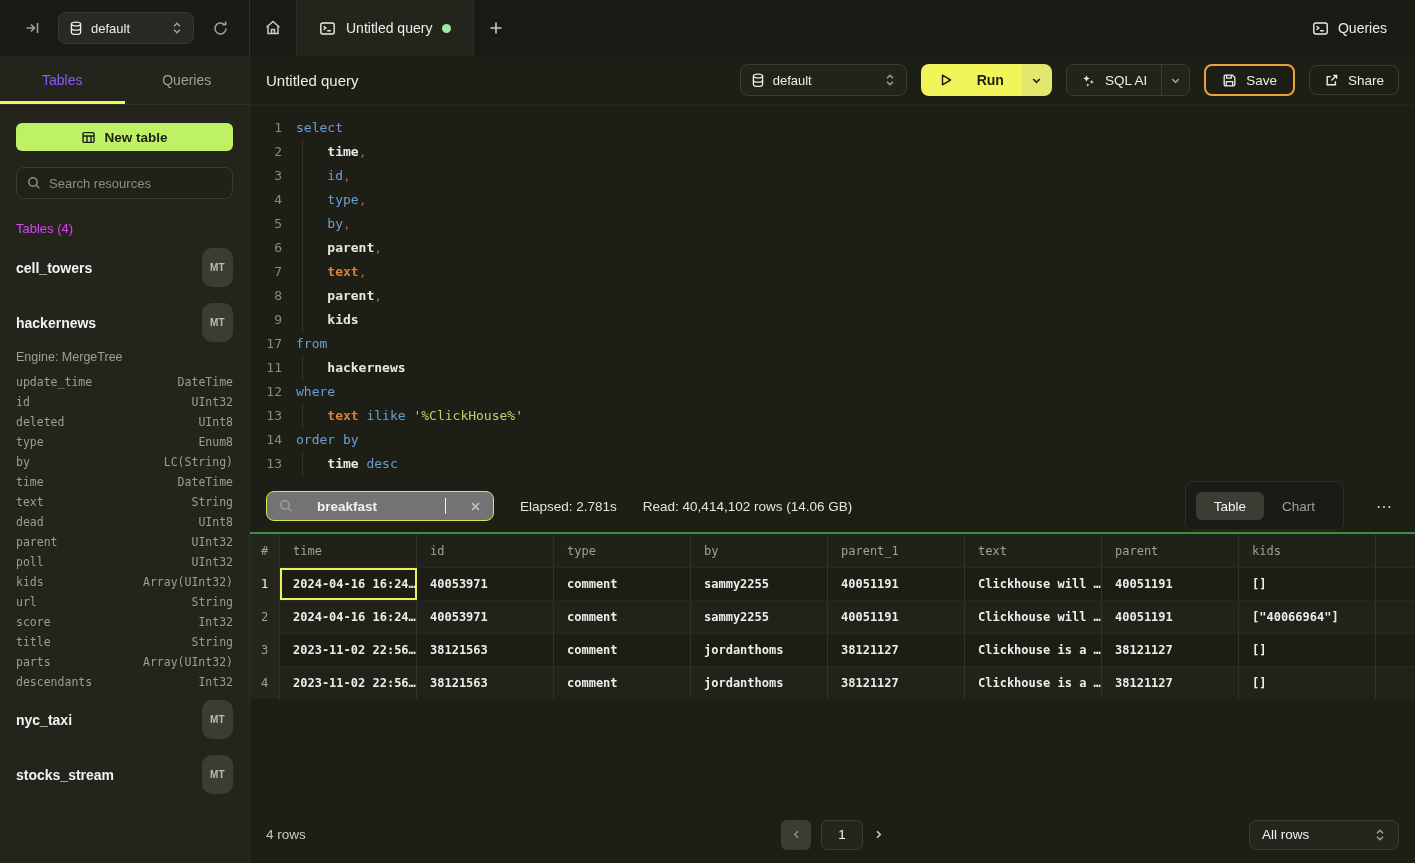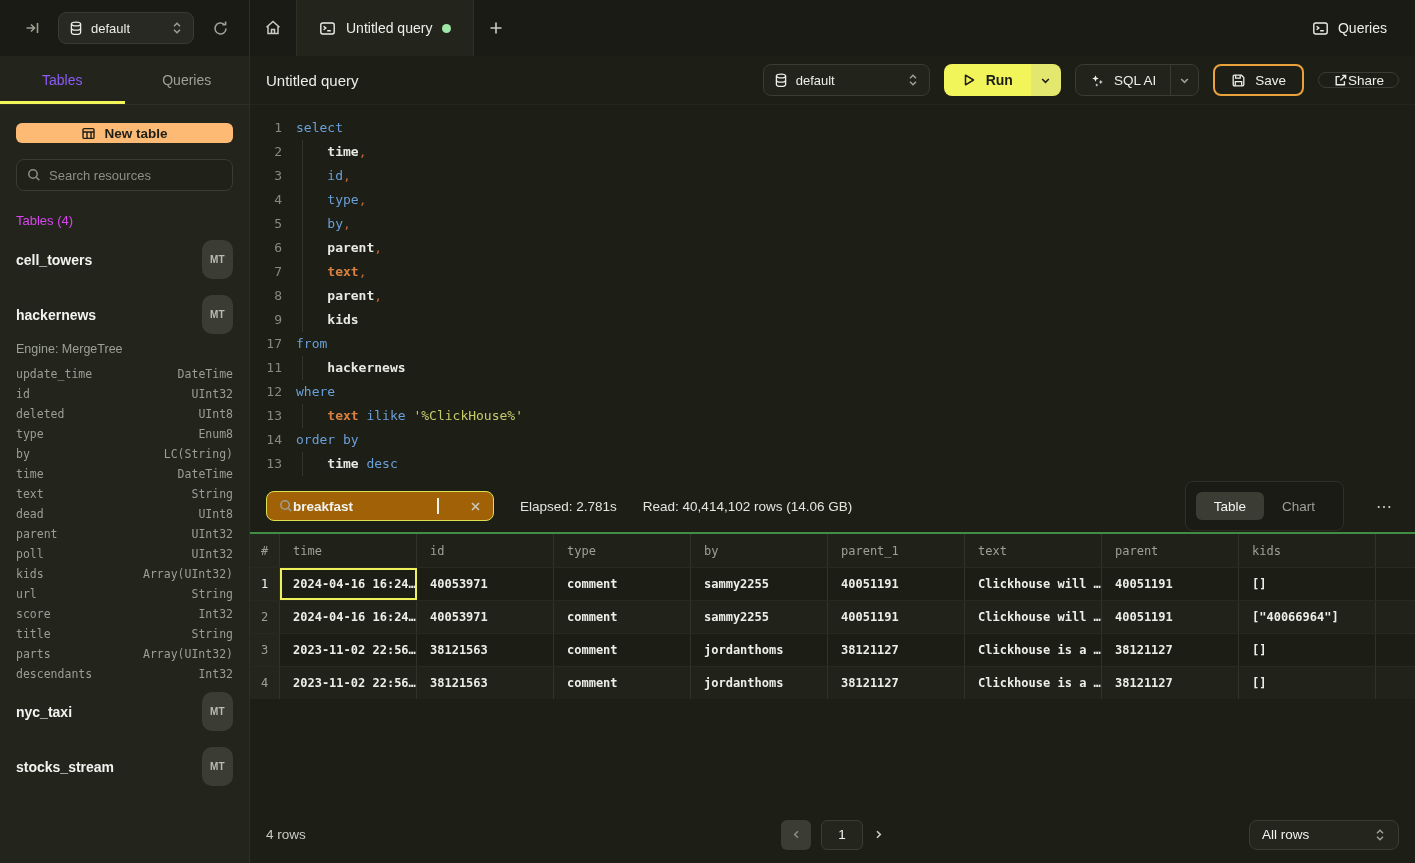--- a/index.html
+++ b/index.html
@@ -35,21 +35,21 @@
   .content { flex:1; display:flex; flex-direction:column; background:#1d1f17; }
 
   
   .side-tabs { height:49px; display:flex; border-bottom:1px solid #2e3027; }
   .side-tab { flex:1; background:none; border:none; font-size:14px; color:#9da094;
     position:relative; cursor:pointer; font-family:inherit; }
   .side-tab.active { color:#8b5cf6; font-weight:400; }
   .side-tab.active::after { content:""; position:absolute; left:0; right:0; bottom:0;
     height:3px; background:#f1f559; }
   .side-body { padding:18px 16px; overflow:hidden; }
-  .new-table-btn { width:100%; height:20px; background:#fdba74; color:#1d1f17; border:none;
+  .new-table-btn { width:100%; height:28px; background:#bef264; color:#1d1f17; border:none;
     border-radius:6px; font-size:13.5px; font-weight:600; display:flex; align-items:center;
     justify-content:center; gap:8px; cursor:pointer; font-family:inherit; }
   .side-search { margin-top:16px; height:32px; display:flex; align-items:center; gap:8px;
     background:#20221a; border:1px solid #3a3c33; border-radius:8px; padding:0 10px; color:#8c8f85; }
   .side-search input { background:none; border:none; outline:none; color:#eceee7;
     font-size:13px; width:100%; font-family:inherit; }
   .side-search input::placeholder { color:#8c8f85; }
   .section-label { margin:22px 0 4px; font-size:13px; color:#d946ef; }
   .table-item { display:flex; align-items:center; justify-content:space-between;
     padding:8px 0; cursor:pointer; }
@@ -63,55 +63,55 @@
   
   .query-header { height:49px; flex:none; display:flex; align-items:center; padding:0 16px;
     border-bottom:1px solid #24261e; }
   .query-title { font-size:15px; color:#eceee7; }
   .qh-actions { margin-left:auto; display:flex; align-items:center; gap:14px; }
   .qh-db { width:167px; height:32px; display:flex; align-items:center; gap:8px; padding:0 10px;
     background:#22241c; border:1px solid #3a3c33; border-radius:8px; font-size:13px; cursor:pointer; }
   .qh-db .updown { margin-left:auto; color:#9da094; }
   .run-btn { height:32px; display:flex; align-items:stretch; border-radius:8px; overflow:hidden;
     cursor:pointer; }
-  .run-main { display:flex; align-items:center; gap:10px; padding:0 18px; background:#f1f559;
+  .run-main { display:flex; align-items:center; gap:24px; padding:0 18px; background:#f1f559;
     color:#1d1f17; font-size:14px; font-weight:600; border:none; cursor:pointer; font-family:inherit; }
   .run-caret { width:30px; background:#e3e76d; color:#1d1f17; border:none; display:flex;
     align-items:center; justify-content:center; cursor:pointer; }
   .sqlai-btn { height:32px; display:flex; align-items:stretch; background:#22241c;
     border:1px solid #3a3c33; border-radius:8px; overflow:hidden; cursor:pointer; }
   .sqlai-main { display:flex; align-items:center; gap:9px; padding:0 14px; background:none;
     border:none; color:#eceee7; font-size:13.5px; cursor:pointer; font-family:inherit; }
   .sqlai-caret { width:28px; border:none; border-left:1px solid #3a3c33; background:none;
     color:#9da094; display:flex; align-items:center; justify-content:center; cursor:pointer; }
   .save-btn { height:32px; display:flex; align-items:center; gap:9px; padding:0 16px;
     background:none; border:2px solid #e9a23c; border-radius:8px; color:#eceee7;
     font-size:13.5px; cursor:pointer; font-family:inherit; }
-  .share-btn { height:16px; display:flex; align-items:center; padding:0 14px;
+  .share-btn { height:30px; display:flex; align-items:center; gap:9px; padding:0 14px;
     background:none; border:1px solid #3a3c33; border-radius:8px; color:#eceee7;
     font-size:13.5px; cursor:pointer; font-family:inherit; }
 
   
   .editor { height:375px; flex:none; padding-top:11px; font-size:13px; overflow:hidden; }
   .code-line { display:flex; height:24px; line-height:24px; font-family:"DejaVu Sans Mono",monospace; }
   .gutter { width:32px; flex:none; text-align:right; color:#878a80; padding-right:0; }
   .code-text { padding-left:14px; position:relative; white-space:pre; }
   .code-line.indented .code-text::before { content:""; position:absolute; left:20px; top:0;
     bottom:0; width:1px; background:#33352c; }
   .tok-kw { color:#6a9fd8; }
   .tok-id { color:#e8e9e2; font-weight:700; }
   .tok-fn { color:#d9803f; font-weight:700; }
   .tok-p  { color:#c0653a; }
   .tok-str{ color:#c6cc6a; }
 
   
   .results-toolbar { height:52px; flex:none; display:flex; align-items:center; gap:26px;
     padding:0 16px; }
   .result-search { width:228px; height:30px; flex:none; display:flex; align-items:center;
-    gap:0; padding:0 12px; background:#a16207; border:1.5px solid #dce04f; border-radius:8px;
+    gap:24px; padding:0 12px; background:#737373; border:1.5px solid #dce04f; border-radius:8px;
     color:#9da094; }
   .result-search input { background:none; border:none; outline:none; color:#f2f3ee;
     font-size:13.5px; font-weight:600; width:100%; font-family:inherit; caret-color:#fff; }
   .caret-bar { width:1.5px; height:16px; background:#f2f3ee; margin-left:-58px; }
   .clear-x { margin-left:auto; background:none; border:none; color:#c9ccc2; cursor:pointer;
     display:flex; }
   .stat { font-size:13.5px; color:#e3e5dd; white-space:nowrap; }
   .view-toggle { margin-left:auto; display:flex; align-items:center; background:#191b14;
     border:1px solid #2e3027; border-radius:8px; padding:10px; }
   .seg { height:28px; padding:0 18px; border:none; border-radius:6px; background:none;

